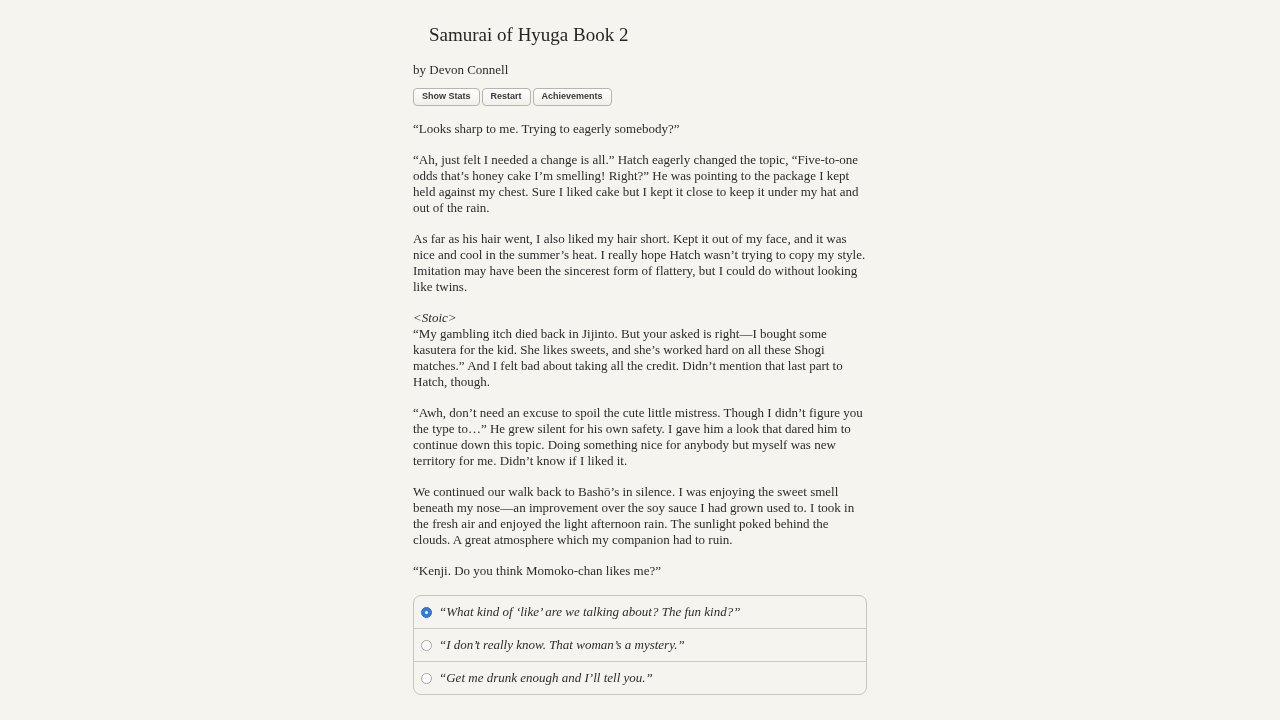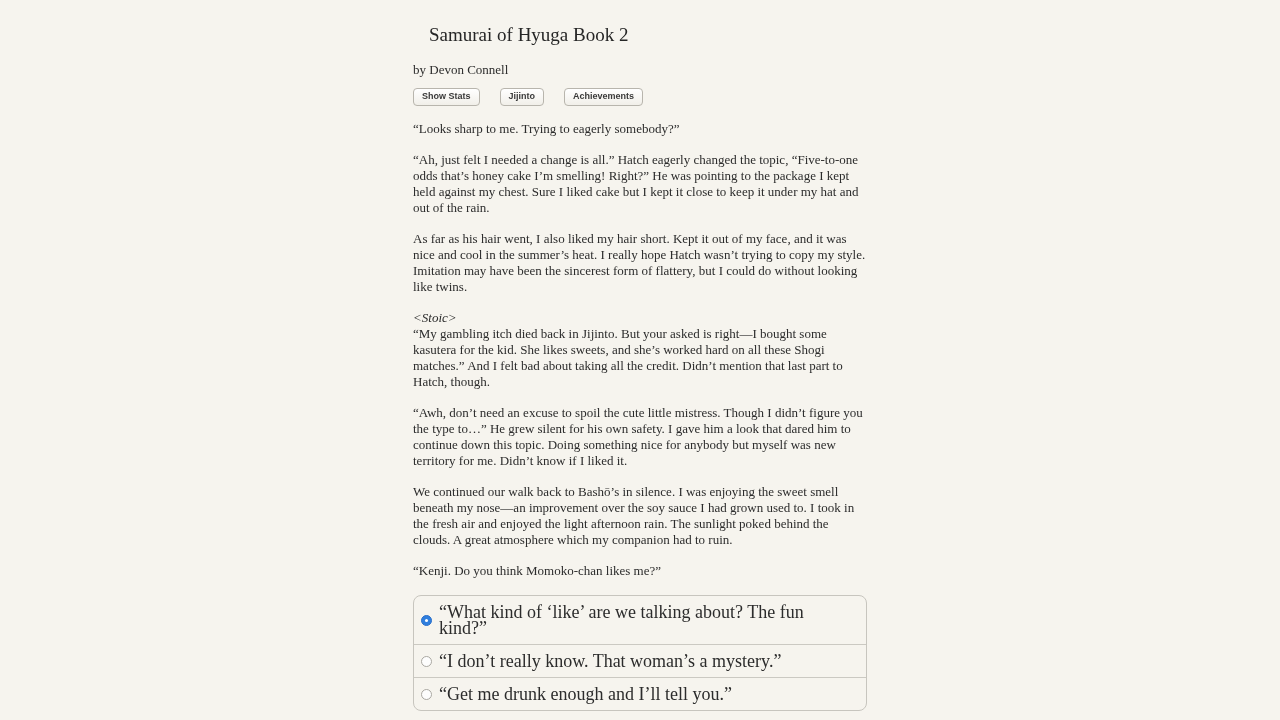--- a/index.html
+++ b/index.html
@@ -25,21 +25,21 @@
     color: #262626;
   }
   .author {
     margin-top: 4px;
     font-size: 13px;
     line-height: 16px;
   }
   .toolbar {
     margin-top: 10px;
     display: flex;
-    gap: 20px;
+    gap: 2px;
   }
   .toolbar button {
     font-family: "Liberation Sans", sans-serif;
     font-size: 9px;
     font-weight: bold;
     color: #3a3a3a;
     background: linear-gradient(#ffffff, #f1efe9);
     border: 1px solid #b8b5ad;
     border-radius: 4px;
     padding: 2px 8px 3px;
@@ -88,36 +88,37 @@
   }
   .radio.selected::after {
     content: '';
     position: absolute;
     left: 3px; top: 3px;
     width: 3px; height: 3px;
     border-radius: 50%;
     background: #ffffff;
   }
   .choice-label {
-    font-size: 18px;
+    font-size: 13px;
     line-height: 16px;
+    font-style: italic;
   }
 </style>
 </head>
 <body>
 
 <div class="content">
 
   <h1 class="game-title">Samurai of Hyuga Book 2</h1>
 
   <div class="author">by Devon Connell</div>
 
   <div class="toolbar">
     <button>Show Stats</button>
-    <button>Jijinto</button>
+    <button>Restart</button>
     <button>Achievements</button>
   </div>
 
   <p class="story">“Looks sharp to me. Trying to eagerly somebody?”</p>
   <p class="story">“Ah, just felt I needed a change is all.” Hatch eagerly changed the topic, “Five-to-one odds that’s honey cake I’m smelling! Right?” He was pointing to the package I kept held against my chest. Sure I liked cake but I kept it close to keep it under my hat and out of the rain.</p>
   <p class="story">As far as his hair went, I also liked my hair short. Kept it out of my face, and it was nice and cool in the summer’s heat. I really hope Hatch wasn’t trying to copy my style. Imitation may have been the sincerest form of flattery, but I could do without looking like twins.</p>
 
   <p class="story">
     <em>&lt;Stoic&gt;</em><br>
     <span>“My gambling itch died back in Jijinto. But your asked is right—I bought some kasutera for the kid. She likes sweets, and she’s worked hard on all these Shogi matches.” And I felt bad about taking all the credit. Didn’t mention that last part to Hatch, though.</span>

